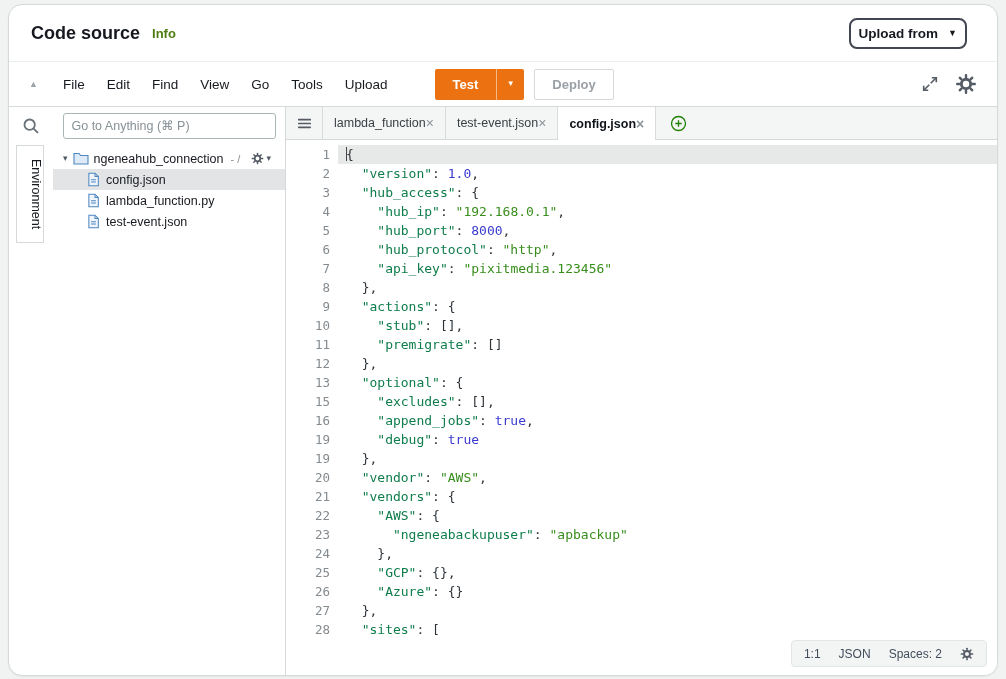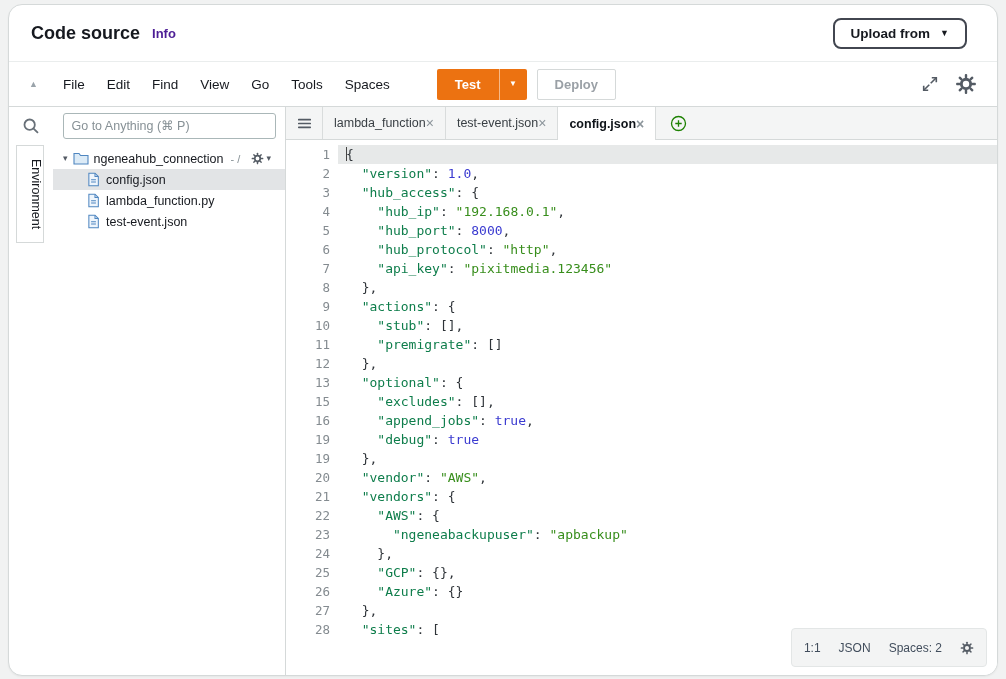--- a/index.html
+++ b/index.html
@@ -11,22 +11,22 @@
   }
   .card{
     position:absolute;left:8px;top:4px;width:990px;height:672px;
     background:#fff;border:1px solid #d5d9d9;border-radius:14px;
     box-sizing:border-box;overflow:hidden;display:flex;flex-direction:column;
     box-shadow:0 1px 2px rgba(0,0,0,.05);
   }
   
   .header{height:56px;flex:none;display:flex;align-items:center;padding:0 30px 0 22px;border-bottom:1px solid #eaeded;}
   .title{font-size:18px;font-weight:700;color:#16191f;}
-  .info{color:#4c1d95;font-size:13px;margin-left:12px;font-weight:700;text-decoration:none;cursor:pointer;}
-  .upload-btn{margin-left:auto;height:31px;padding:0 16px;display:flex;align-items:center;gap:10px;
+  .info{color:#4d7c0f;font-size:13px;margin-left:12px;font-weight:700;text-decoration:none;cursor:pointer;}
+  .upload-btn{margin-left:auto;height:31px;padding:0 8px;display:flex;align-items:center;gap:10px;
     border:2px solid #424650;border-radius:8px;background:#fff;font-weight:700;font-size:13.5px;color:#16191f;cursor:pointer;
     font-family:inherit;}
   .caret-dn{font-size:9px;line-height:1;}
   
   .menubar{height:44px;flex:none;display:flex;align-items:center;padding:0 20px;border-bottom:1px solid #d5d9d9;}
   .collapse{color:#9aa3aa;font-size:9px;margin-right:14px;cursor:pointer;}
   .menu-items{display:flex;align-items:flex-end;}
   .menu-item{padding:6px 11px;font-size:13.5px;color:#16191f;cursor:pointer;border-radius:3px;}
   .btn-test{margin-left:36px;display:flex;height:31px;border-radius:2px;overflow:hidden;cursor:pointer;flex:none;}
   .btn-test-main{background:#ec7211;color:#fff;font-weight:700;font-size:13px;display:flex;align-items:center;padding:0 18px;}
@@ -75,21 +75,21 @@
   .lc{flex:1;padding-left:8px;}
   .line.active .lc{background:#e7e9e9;}
   .cursor{display:inline-block;width:1px;height:14px;background:#444;vertical-align:-2px;margin-right:-1px;}
   .tok-p{color:#2e3338;}
   .tok-k{color:#0e7d4b;}
   .tok-s{color:#388e1c;}
   .tok-n{color:#3a3ad0;}
   .tok-b{color:#3a3ad0;}
   
   .statusbar{position:absolute;right:10px;bottom:8px;height:25px;display:flex;align-items:center;gap:18px;
-    padding:6px 12px;background:rgba(243,244,244,.96);border:1px solid #e3e6e6;border-radius:4px;
+    padding:0 12px;background:rgba(243,244,244,.96);border:1px solid #e3e6e6;border-radius:4px;
     font-size:12px;color:#414d5c;z-index:2;}
   .statusbar span{cursor:pointer;}
   .gear{color:#545b64;}
 </style>
 </head>
 <body>
 
 <svg width="0" height="0" style="position:absolute" aria-hidden="true">
   <symbol id="icon-gear" viewBox="0 0 24 24">
     <g fill="currentColor">
@@ -119,21 +119,21 @@
 
   <div class="menubar">
     <span class="collapse">▲</span>
     <div class="menu-items" id="menu-items">
         <span class="menu-item">File</span>
         <span class="menu-item">Edit</span>
         <span class="menu-item">Find</span>
         <span class="menu-item">View</span>
         <span class="menu-item">Go</span>
         <span class="menu-item">Tools</span>
-        <span class="menu-item">Spaces</span>
+        <span class="menu-item">Upload</span>
       </div>
     <div class="btn-test">
       <span class="btn-test-main">Test</span>
       <span class="btn-test-caret">
           <span class="caret-dn">▼</span>
         </span>
     </div>
     <button class="btn-deploy">Deploy</button>
     <div class="mb-right">
       <span class="icon-btn">

